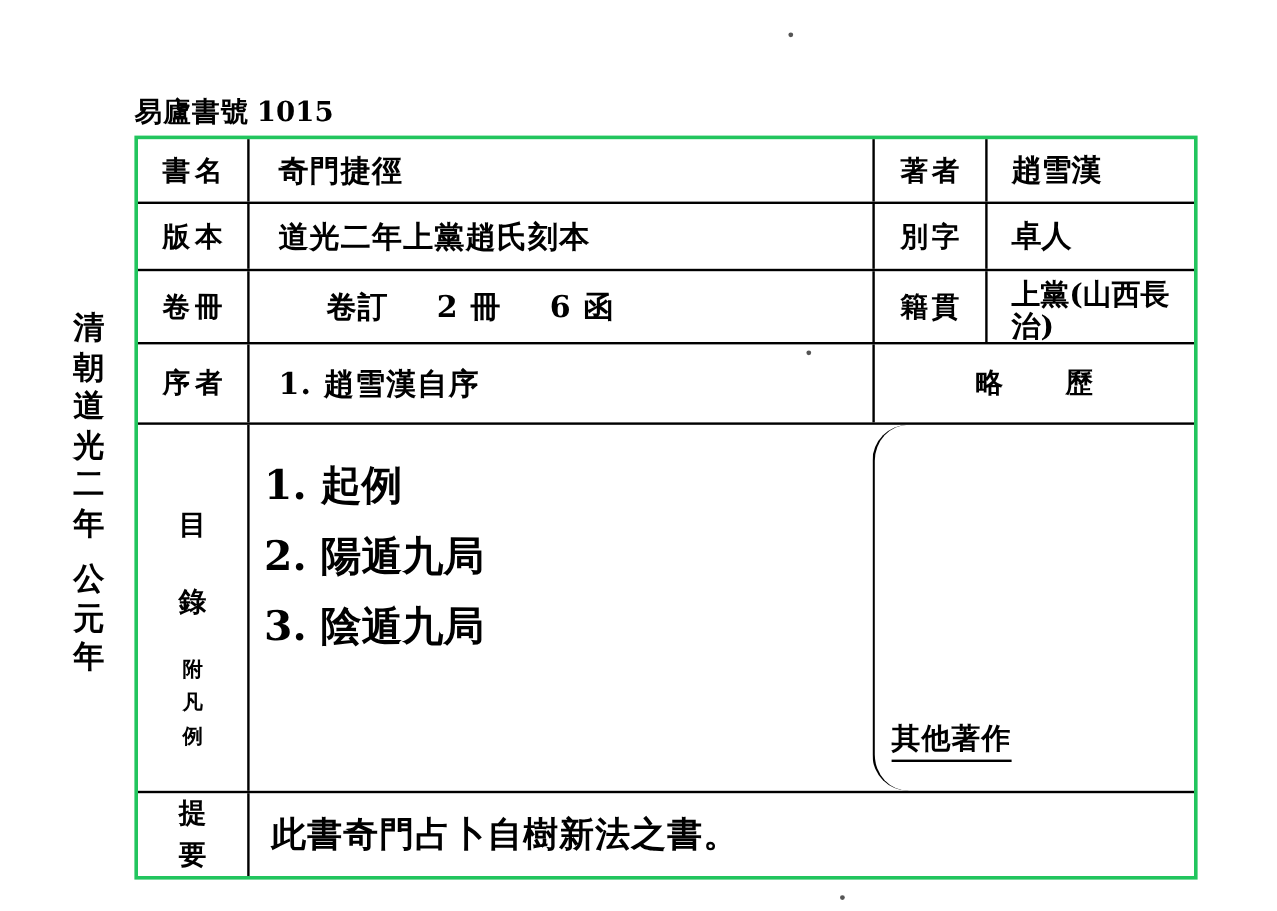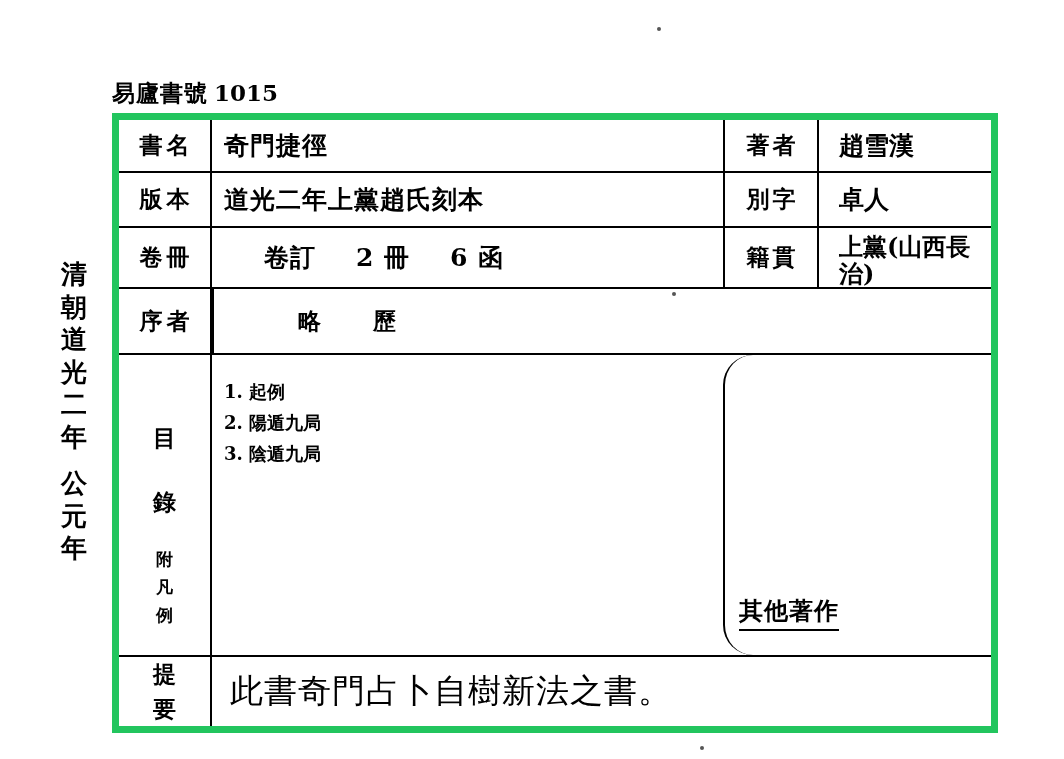--- a/index.html
+++ b/index.html
@@ -50,21 +50,21 @@
     height: 14px;
   }
 
   
   .card {
     position: absolute;
     left: 112px;
     top: 113px;
     width: 886px;
     height: 620px;
-    border: 7px solid #22c55e;
+    border: 3px solid #22c55e;
     box-sizing: border-box;
     display: flex;
     flex-direction: column;
   }
 
   .row {
     display: flex;
     border-bottom: 2px solid #000;
     box-sizing: border-box;
   }
@@ -86,24 +86,24 @@
     font-size: 23px;
     font-weight: bold;
     letter-spacing: 4px;
     text-indent: 4px;
   }
 
   .val {
     flex: 1 1 auto;
     display: flex;
     align-items: center;
-    padding-left: 12px;
     font-size: 25px;
     font-weight: bold;
     letter-spacing: 1px;
+    margin-left: 24px;
   }
 
   
   .rlbl {
     width: 96px;
     flex: 0 0 96px;
     border-left: 2px solid #000;
     border-right: 2px solid #000;
     display: flex;
     align-items: center;
@@ -188,21 +188,21 @@
     top: 190px;
     text-align: center;
     font-size: 17px;
     line-height: 1.65;
   }
   .contents-lbl .small span { display: block; }
 
   .contents-val {
     flex: 1 1 auto;
     padding: 22px 0 0 12px;
-    font-size: 18px;
+    font-size: 34px;
     font-weight: bold;
     line-height: 1.72;
   }
   .other-works {
     width: 268px;
     flex: 0 0 268px;
     border-left: 2px solid #000;
     position: relative;
     border-radius: 30px;
   }
@@ -228,22 +228,22 @@
     justify-content: center;
     font-size: 23px;
     font-weight: bold;
     line-height: 1.5;
   }
   .abs-val {
     flex: 1 1 auto;
     display: flex;
     align-items: center;
     padding-left: 18px;
-    font-size: 33px;
-    font-weight: normal;
+    font-size: 29px;
+    font-weight: bold;
     letter-spacing: 1px;
   }
 
   
   .speck {
     position: absolute;
     background: #555;
     border-radius: 50%;
   }
 </style>
@@ -291,20 +291,21 @@
         <span class="seg">2 冊</span>
         <span class="seg">6 函</span>
       </div>
     </div>
     <div class="cell rlbl">籍貫</div>
     <div class="cell rval wrap">上黨(山西長治)</div>
   </div>
 
   <div class="row r-preface">
     <div class="cell lbl">序者</div>
+    <div class="cell val">1. 趙雪漢自序</div>
     <div class="cell resume-head">
       <span>略</span>
       <span class="sp"></span>
       <span>歷</span>
     </div>
   </div>
 
   <div class="row r-contents">
     <div class="cell contents-lbl">
       <div class="mu">目</div>

